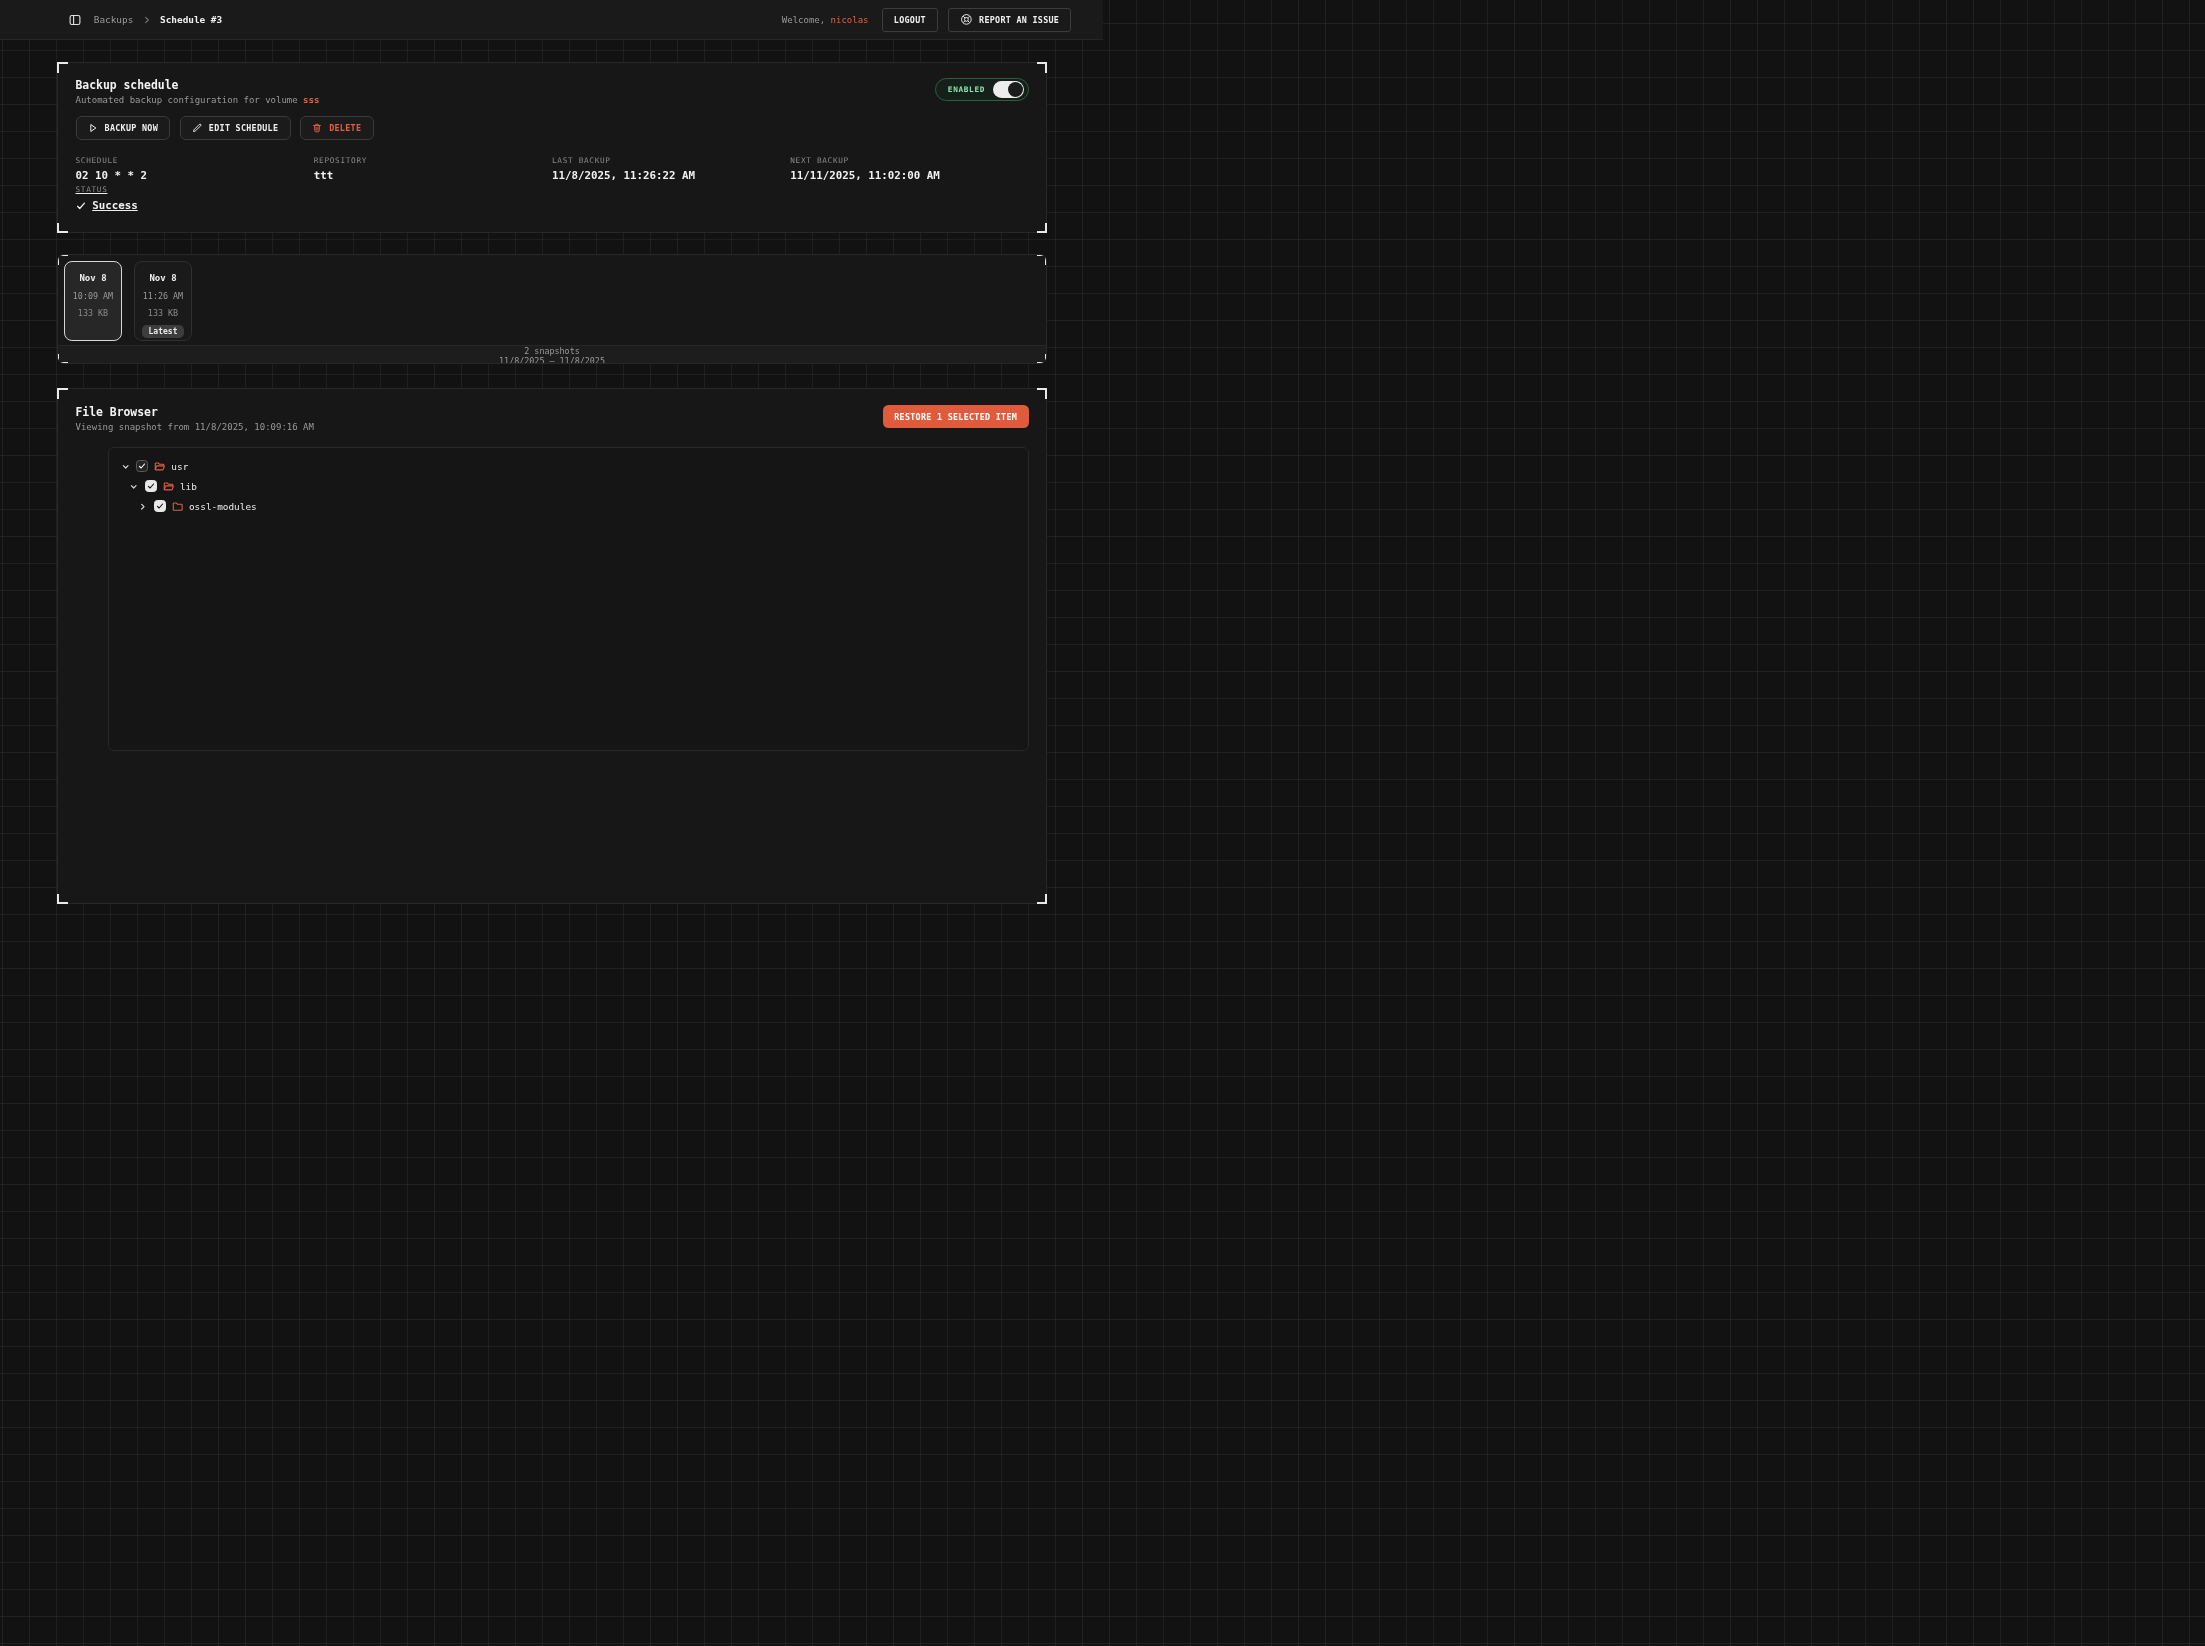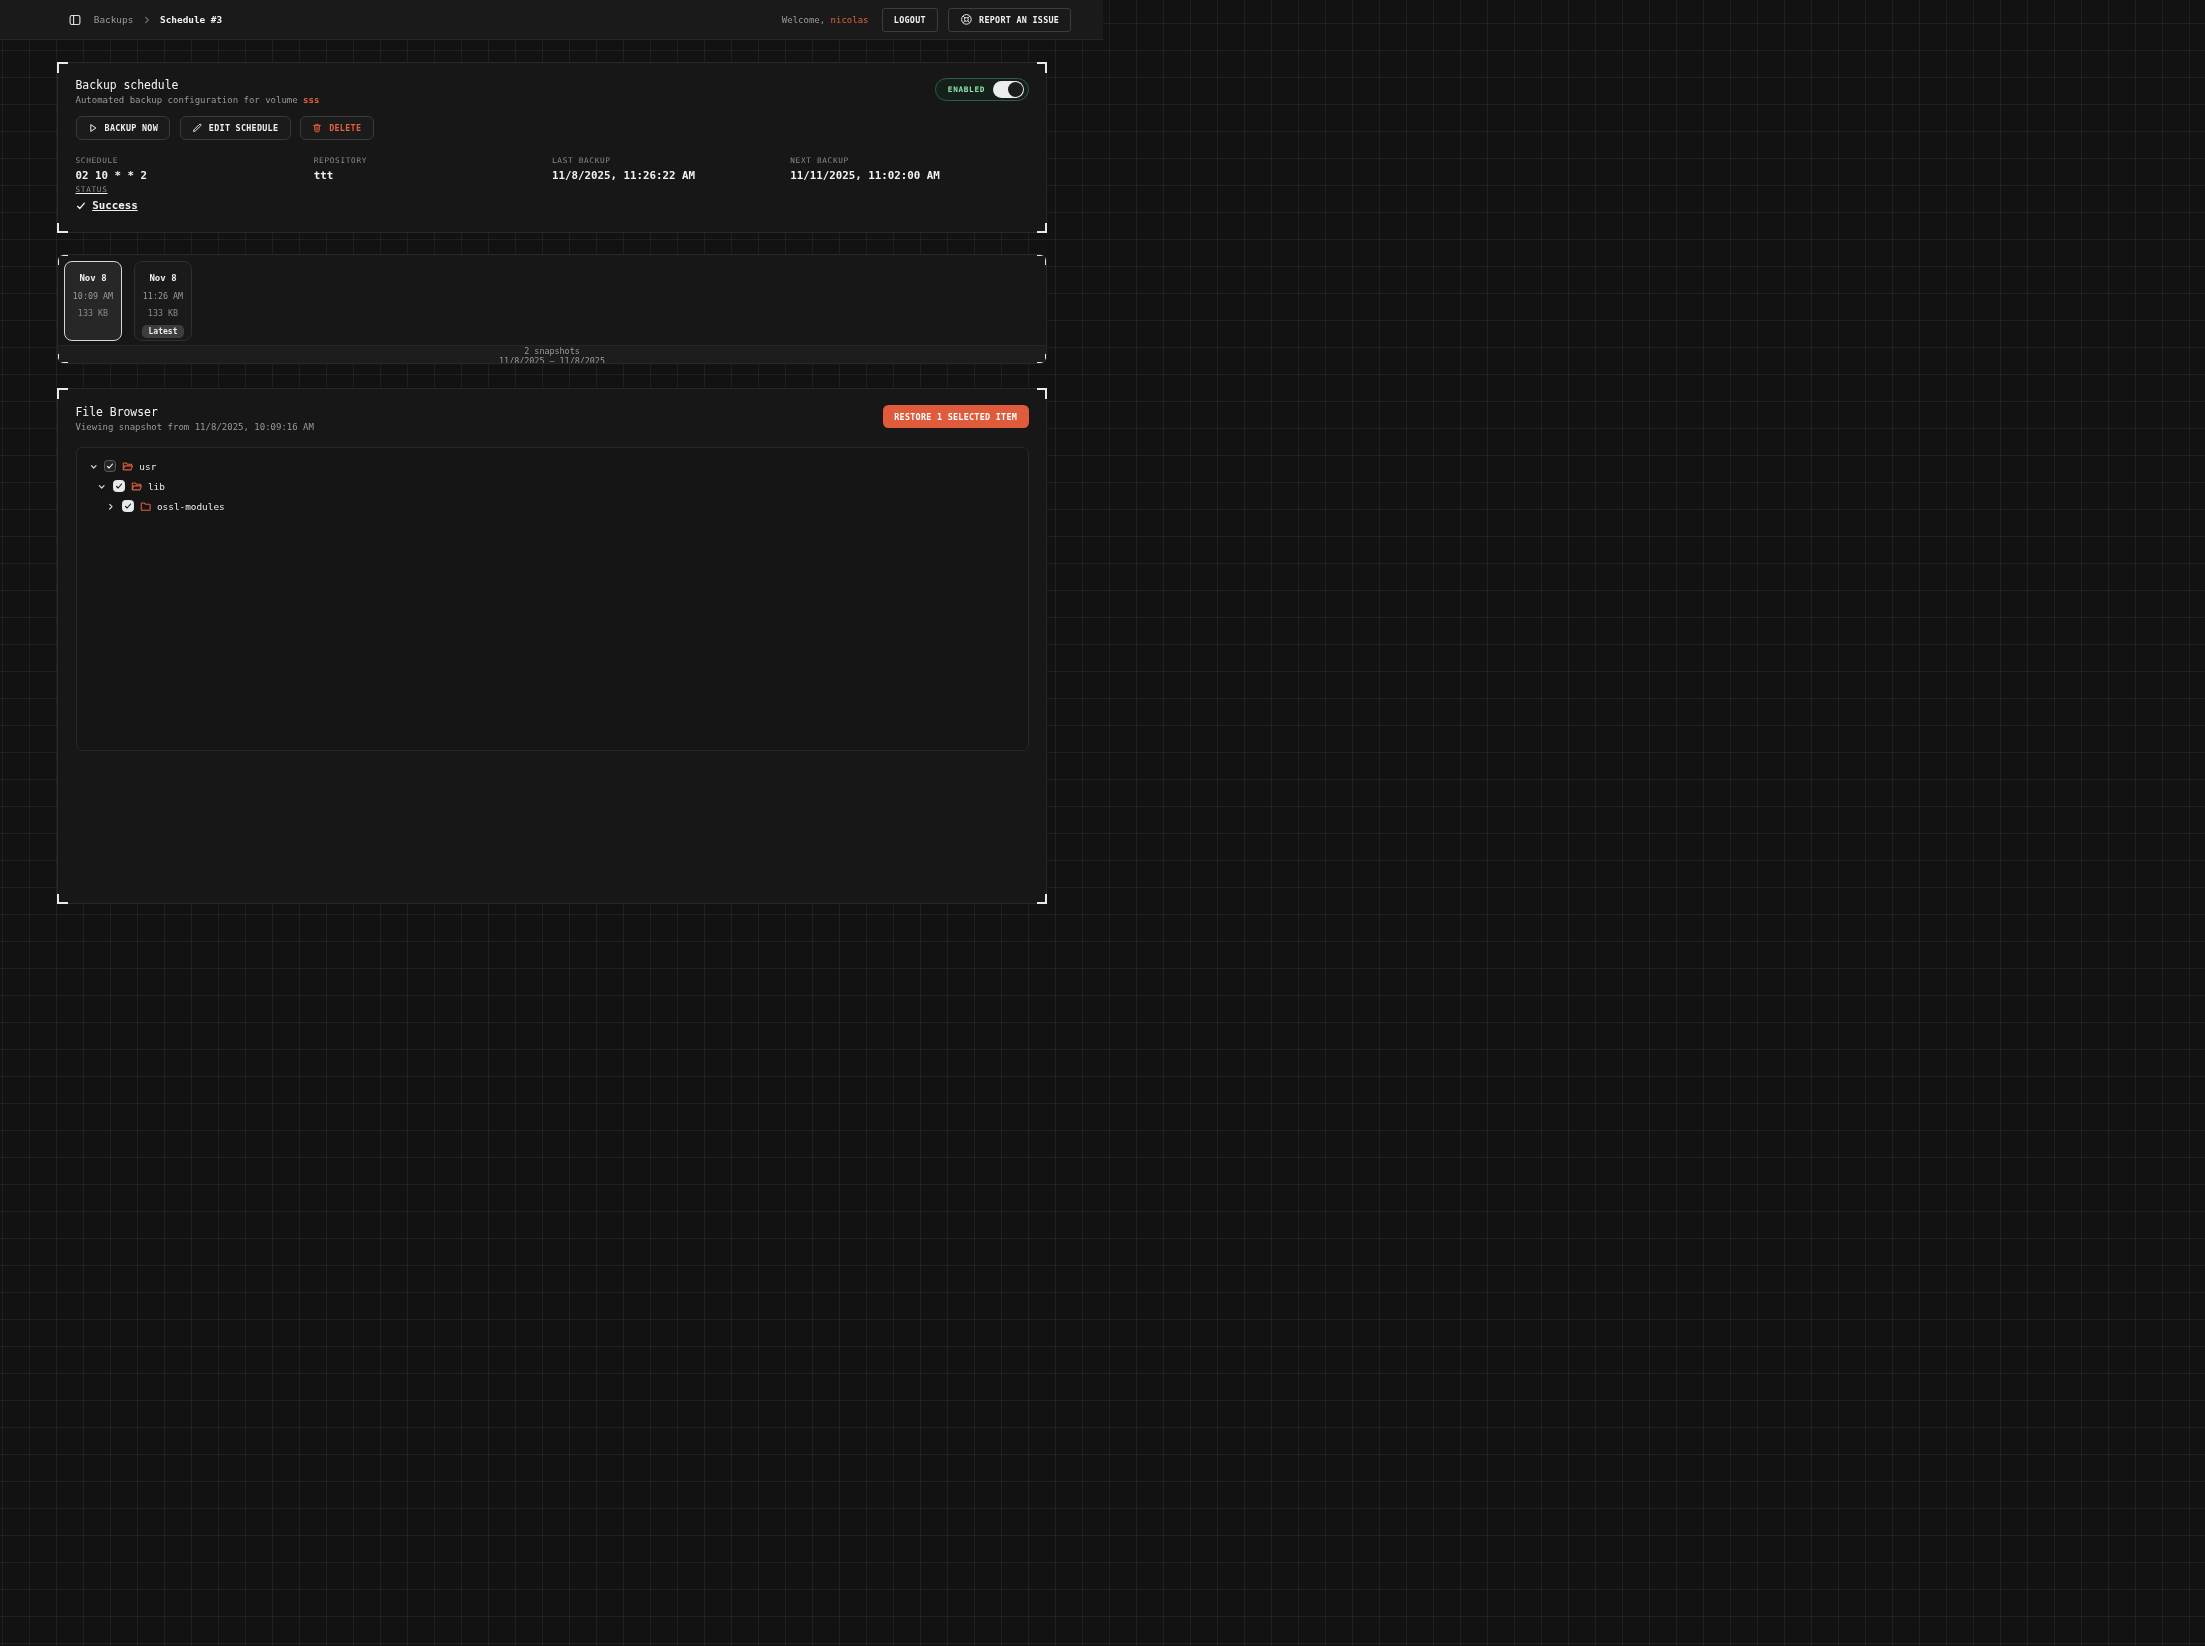--- a/index.html
+++ b/index.html
@@ -43,21 +43,21 @@
   }
   .corner { position: absolute; width: 10.8px; height: 10.8px; border-style: solid; border-color: #e9e9e9; z-index: 3; }
   .c-tl { top: -1.3px; left: -1.3px; border-width: 2px 0 0 2px; }
   .c-tr { top: -1.3px; right: -1.3px; border-width: 2px 2px 0 0; }
   .c-bl { bottom: -1.3px; left: -1.3px; border-width: 0 0 2px 2px; }
   .c-br { bottom: -1.3px; right: -1.3px; border-width: 0 2px 2px 0; }
 
   
   .card-schedule { top: 62px; height: 171px; padding: 15px 17.5px; }
   .sched-head { display: flex; justify-content: space-between; align-items: flex-start; }
-  .card-title { font-size: 11.4px; font-weight: normal; color: #f4f4f4; }
+  .card-title { font-size: 11.4px; font-weight: bold; color: #f4f4f4; }
   .card-sub { font-size: 9px; color: #999; margin-top: 3.4px; }
   .card-sub .vol { color: #e2603f; font-weight: bold; }
   .enabled-pill {
     display: flex; align-items: center; gap: 8px; height: 23px; padding: 0 3.4px 0 11.4px;
     border: 0.7px solid #2f5d45; background: #142019; border-radius: 11.4px; cursor: pointer;
   }
   .enabled-pill .en-label { color: #8ce3ac; font-size: 7.7px; font-weight: bold; letter-spacing: 0.7px; }
   .toggle { width: 31px; height: 17.5px; background: #ededed; border-radius: 8.7px; position: relative; }
   .toggle .knob { position: absolute; top: 1.3px; right: 1.3px; width: 15px; height: 15px; border-radius: 50%; background: #1c1c1c; }
 
@@ -95,21 +95,21 @@
 
   
   .card-files { top: 388px; height: 516px; padding: 16px 17.5px; }
   .fb-head { display: flex; justify-content: space-between; align-items: flex-start; }
   .restore-btn {
     height: 23px; padding: 0 11.4px; border: none; border-radius: 5.4px; background: #e05b3c;
     color: #fff; font-family: inherit; font-size: 8.4px; font-weight: bold; letter-spacing: 0.3px; cursor: pointer;
   }
   .tree-panel {
     margin-top: 15px; height: 304px; border: 0.7px solid #282828; border-radius: 6px; background: #151515;
-    padding: 8px 6.7px; overflow: hidden;
+    padding: 8px 6.7px; overflow: hidden; margin-left: 32px;
   }
   .tree-row { display: flex; align-items: center; height: 20px; gap: 6px; cursor: default; }
   .tree-row .chev { display: flex; align-items: center; color: #d6d6d6; cursor: pointer; }
   .cb { width: 12px; height: 12px; border-radius: 3.4px; display: flex; align-items: center; justify-content: center; cursor: pointer; flex: none; }
   .cb.dark { background: #242424; border: 1px solid #595959; color: #fff; }
   .cb.light { background: #e9e9e9; border: 1px solid #e9e9e9; color: #161616; }
   .tree-label { font-size: 9.4px; color: #ececec; }
   .folder { display: flex; align-items: center; color: #e2603f; }
 
   svg { display: block; }

